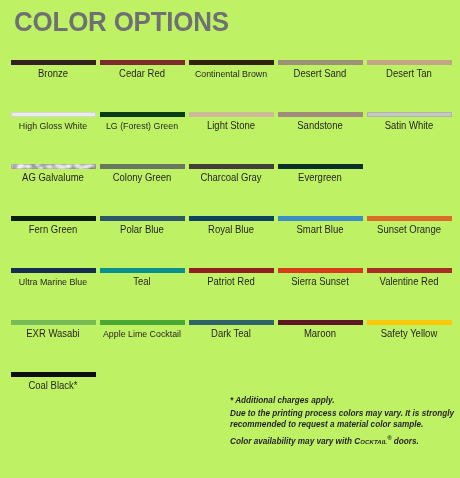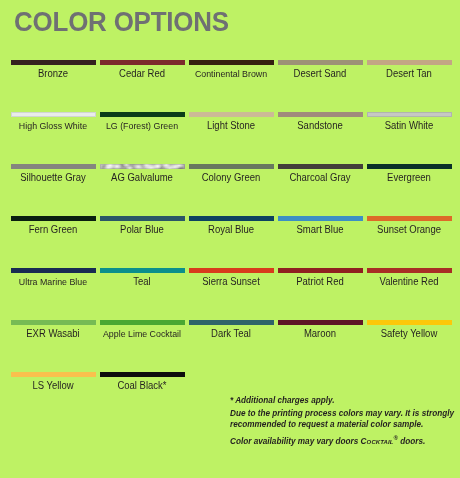--- a/index.html
+++ b/index.html
@@ -161,24 +161,20 @@
           <div class="swatch" style="background: rgb(160, 139, 124);"></div>
           <div class="label">Sandstone</div>
         </div>
         <div class="cell">
           <div class="swatch bordered" style="background: rgb(198, 200, 195);"></div>
           <div class="label">Satin White</div>
         </div>
       </div>
       <div class="row">
         <div class="cell">
-          <div class="swatch" style="background: rgb(133, 133, 127);"></div>
-          <div class="label">Silhouette Gray</div>
-        </div>
-        <div class="cell">
           <div class="swatch galv"></div>
           <div class="label">AG Galvalume</div>
         </div>
         <div class="cell">
           <div class="swatch" style="background: rgb(104, 120, 95);"></div>
           <div class="label">Colony Green</div>
         </div>
         <div class="cell">
           <div class="swatch" style="background: rgb(67, 62, 58);"></div>
           <div class="label">Charcoal Gray</div>
@@ -213,28 +209,28 @@
       <div class="row">
         <div class="cell">
           <div class="swatch" style="background: rgb(24, 43, 82);"></div>
           <div class="label tight">Ultra Marine Blue</div>
         </div>
         <div class="cell">
           <div class="swatch" style="background: rgb(11, 143, 140);"></div>
           <div class="label">Teal</div>
         </div>
         <div class="cell">
+          <div class="swatch" style="background: rgb(143, 32, 32);"></div>
+          <div class="label">Patriot Red</div>
+        </div>
+        <div class="cell">
           <div class="swatch" style="background: rgb(216, 59, 28);"></div>
           <div class="label">Sierra Sunset</div>
         </div>
         <div class="cell">
-          <div class="swatch" style="background: rgb(143, 32, 32);"></div>
-          <div class="label">Patriot Red</div>
-        </div>
-        <div class="cell">
           <div class="swatch" style="background: rgb(168, 46, 37);"></div>
           <div class="label">Valentine Red</div>
         </div>
       </div>
       <div class="row">
         <div class="cell">
           <div class="swatch" style="background: rgb(118, 187, 84);"></div>
           <div class="label">EXR Wasabi</div>
         </div>
         <div class="cell">
@@ -248,35 +244,31 @@
         <div class="cell">
           <div class="swatch" style="background: rgb(94, 21, 38);"></div>
           <div class="label">Maroon</div>
         </div>
         <div class="cell">
           <div class="swatch" style="background: rgb(252, 200, 10);"></div>
           <div class="label">Safety Yellow</div>
         </div>
       </div>
       <div class="row">
-        <div class="cell">
-          <div class="swatch" style="background: rgb(249, 192, 77);"></div>
-          <div class="label">LS Yellow</div>
-        </div>
         <div class="cell">
           <div class="swatch" style="background: rgb(13, 13, 13);"></div>
           <div class="label">Coal Black*</div>
         </div>
         <div class="cell empty"></div>
         <div class="cell empty"></div>
         <div class="cell empty"></div>
       </div>
     </div>
 
   <div id="footnote">
     <div class="fline">* Additional charges apply.</div>
     <div class="fline">Due to the printing process colors may vary. It is strongly recommended to request a material color sample.</div>
     <div class="fline">
-      <span>Color availability may vary doors </span><span class="sc">Cocktail</span><span class="reg">®</span><span> doors.</span>
+      <span>Color availability may vary with </span><span class="sc">Cocktail</span><span class="reg">®</span><span> doors.</span>
     </div>
   </div>
 
 </div>
 
 </body></html>

